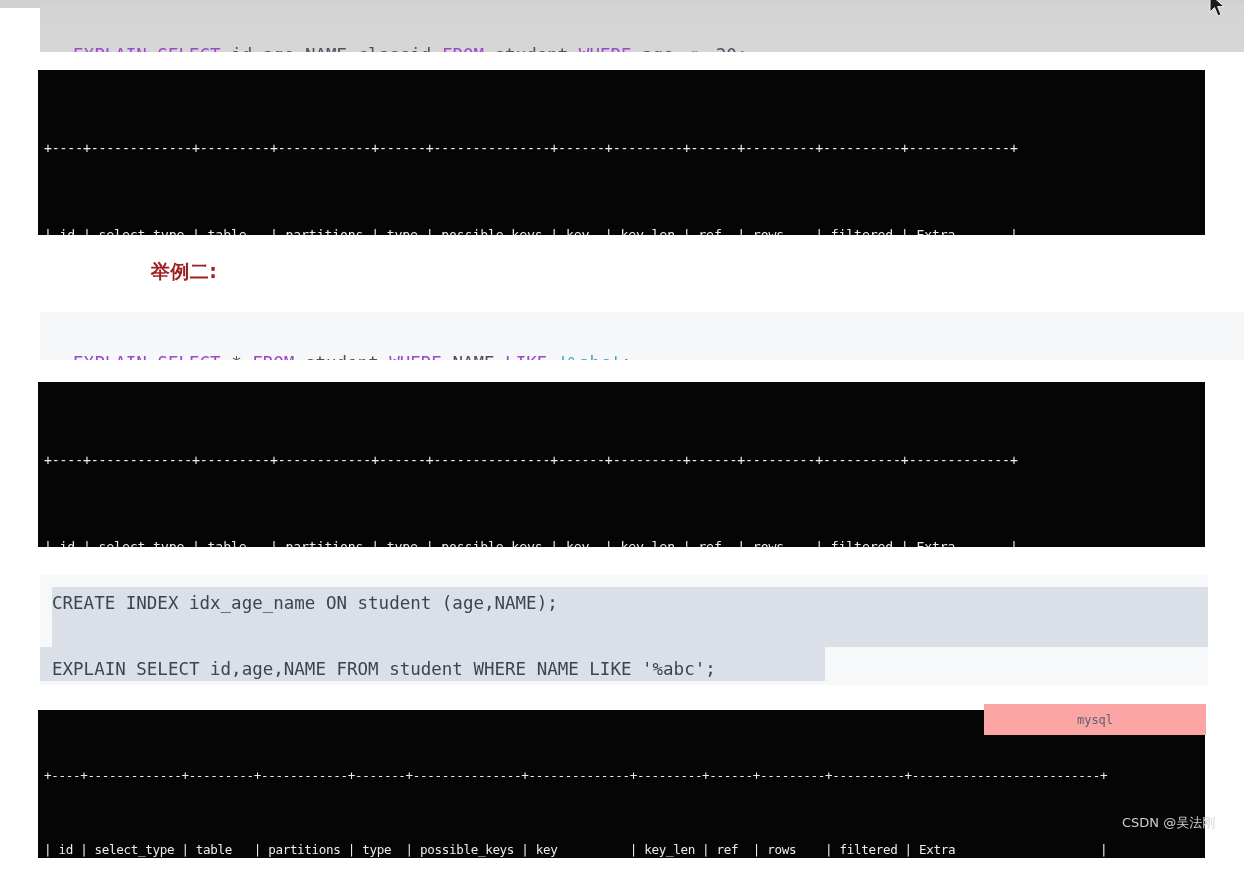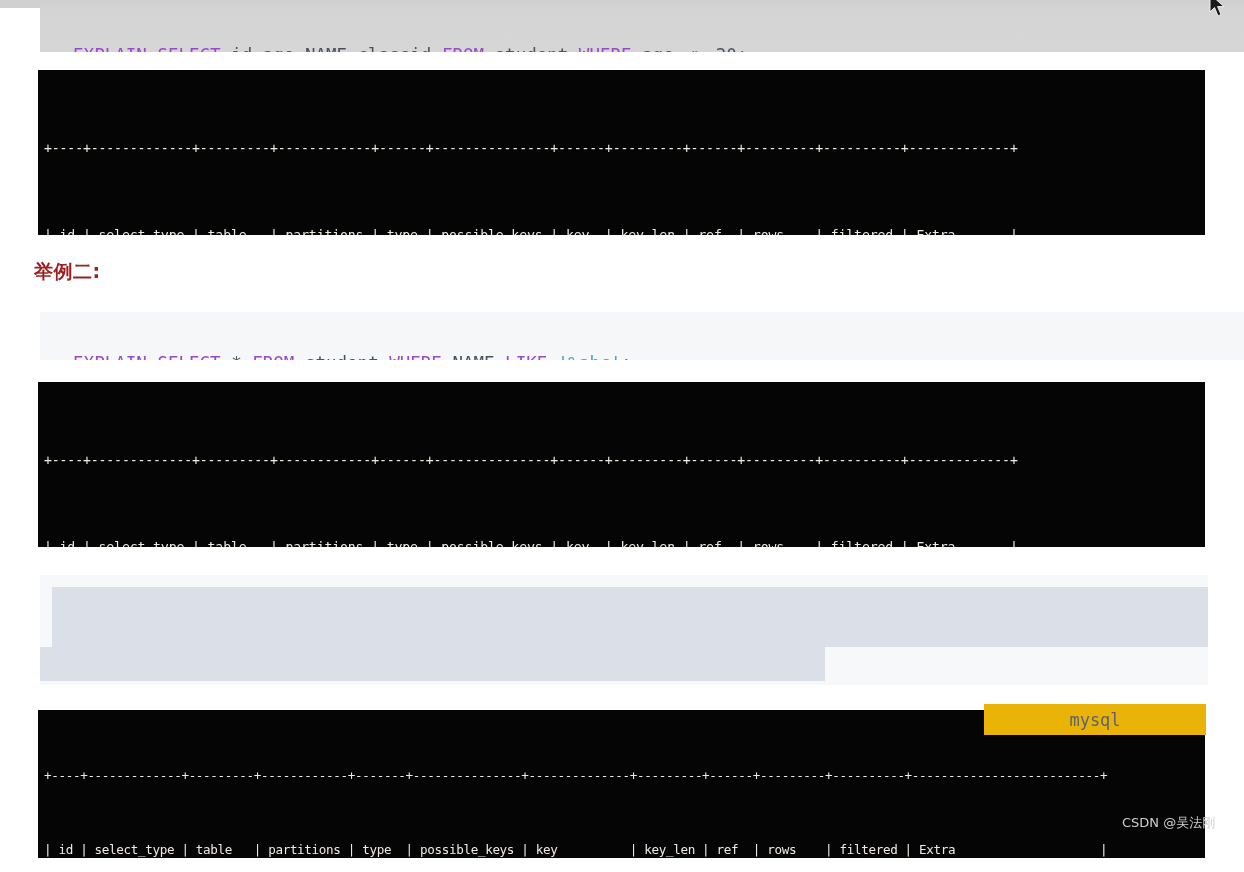--- a/index.html
+++ b/index.html
@@ -64,28 +64,29 @@
   .term-a { font-size: 13.2px; line-height: 29px; letter-spacing: -0.15px; }
   .term-b { font-size: 12.6px; line-height: 24.6px; letter-spacing: -0.35px; }
 
   
   .heading {
     font-family: "DejaVu Sans", sans-serif;
     font-weight: bold;
     font-size: 19px;
     color: #9c1f1f;
     letter-spacing: 0.5px;
+    text-align: center;
   }
 
   
   #mysql-overlay {
-    background: #eab308;
+    background: #fca5a5;
     color: #5c6370;
     font-family: "DejaVu Sans Mono", monospace;
-    font-size: 17px;
+    font-size: 12px;
     display: flex;
     align-items: center;
     justify-content: center;
   }
 
   
   #watermark {
     font-family: "DejaVu Sans", sans-serif;
     font-size: 13px;
     color: #cfcfcf;
@@ -131,21 +132,25 @@
   
   
   
 </div>
 
 <div class="abs codeblock" id="codeblock-3" style="left:40px; top:575px; width:1168px; height:110px; padding:0;">
   
   <div class="abs selhl" style="left:12px; top:12px; width:1156px; height:60px;"></div>
   <div class="abs selhl" style="left:0px; top:72px; width:785px; height:34px;"></div>
 
+  <div class="abs" style="left:12px; top:15px; white-space:pre; color:#3b4453;
+              font-family:'DejaVu Sans Mono', monospace; font-size:17.5px; line-height:26px;">CREATE INDEX idx_age_name ON student (age,NAME);</div>
 
+  <div class="abs" style="left:12px; top:81px; white-space:pre; color:#3b4453;
+              font-family:'DejaVu Sans Mono', monospace; font-size:17.5px; line-height:26px;">EXPLAIN SELECT id,age,NAME FROM student WHERE NAME LIKE '%abc';</div>
 </div>
 
 <div class="abs terminal term-b" id="terminal-3" style="left:38px; top:710px; width:1167px; height:148px; padding:5px 0 0 6px;">
   <span class="trow">+----+-------------+---------+------------+-------+---------------+--------------+---------+------+---------+----------+--------------------------+</span>
   <span class="trow">| id | select_type | table   | partitions | type  | possible_keys | key          | key_len | ref  | rows    | filtered | Extra                    |</span>
   
   
   
   
 </div>

